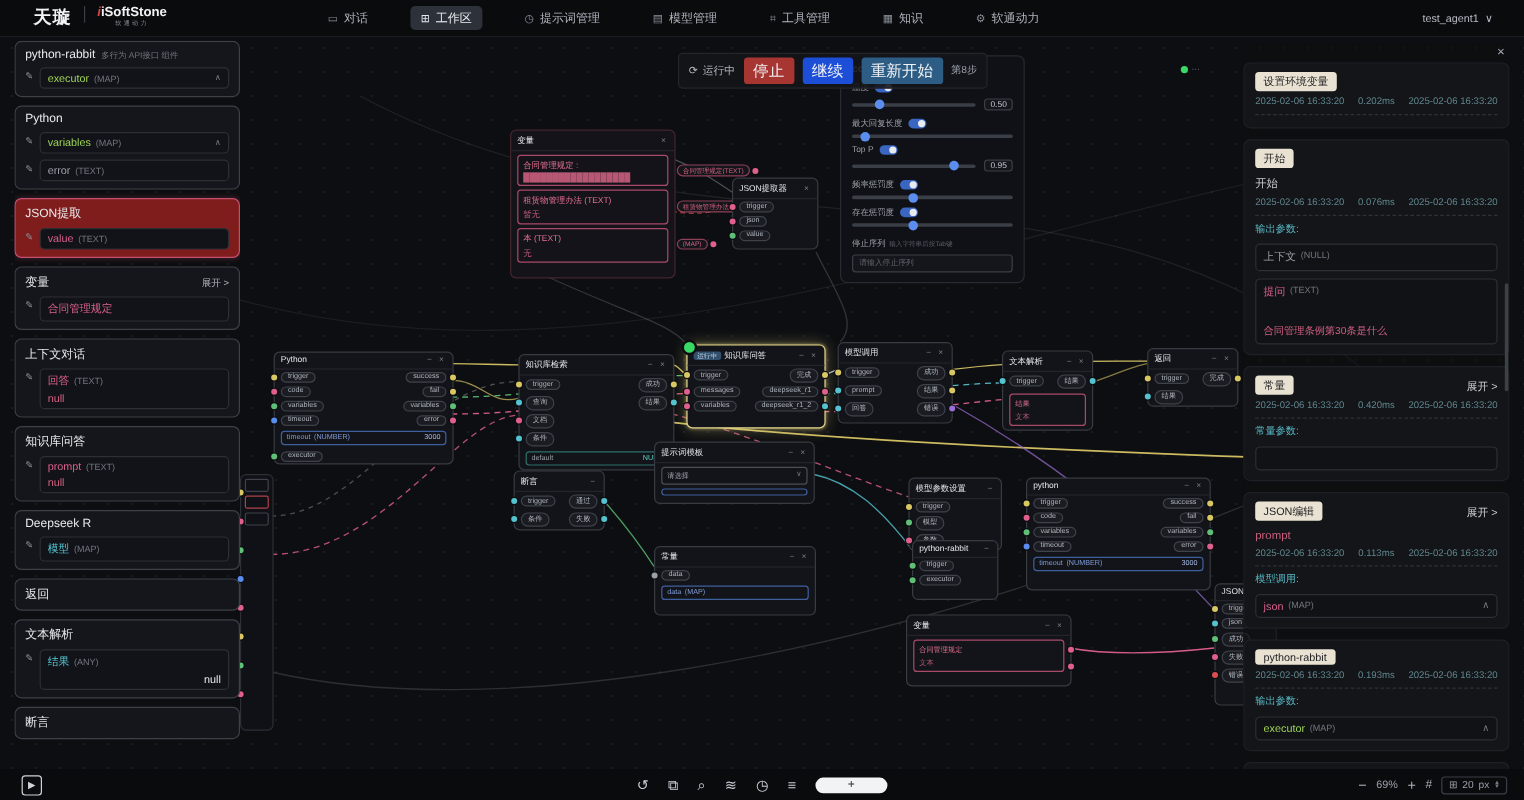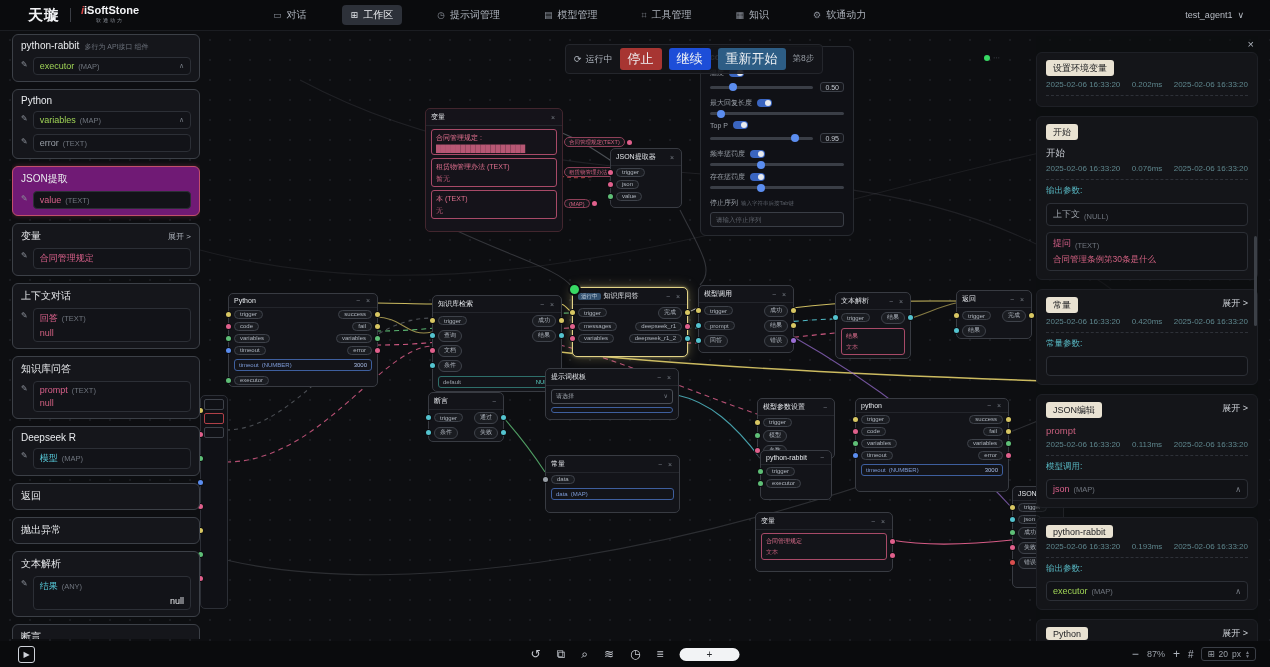--- a/index.html
+++ b/index.html
@@ -2,21 +2,21 @@
 <html><head>
 <meta charset="utf-8">
 <style>
   html,body{margin:0;padding:0}
   body{width:1270px;height:667px;background:#0d0e11;font-family:"Liberation Sans","DejaVu Sans",sans-serif;
        color:#cfd3da;overflow:hidden;position:relative;-webkit-font-smoothing:antialiased}
   #stage{position:absolute;inset:0}
   
   .navbar{position:absolute;left:0;top:0;right:0;height:30px;background:#0a0b0d;border-bottom:1px solid #1b1d22;
           display:flex;align-items:center;z-index:60}
-  .logo{display:flex;align-items:center;margin-left:28px}
+  .logo{display:flex;margin-left:28px}
   .logo-cn{font-size:15px;font-weight:bold;color:#f2f3f5;letter-spacing:1px}
   .logo-div{width:1px;height:14px;background:#3a3d44;margin:0 10px}
   .logo-en{font-size:11px;font-weight:bold;color:#f2f3f5;position:relative;line-height:10px}
   .logo-en i{font-style:italic;color:#d64545}
   .logo-sub{display:block;font-size:5px;color:#8a8f98;font-weight:normal;letter-spacing:2px;text-align:center}
   .nav-menu{display:flex;align-items:center;gap:26px;margin-left:125px}
   .nav-item{display:flex;align-items:center;gap:5px;font-size:10px;color:#aeb4bd;padding:3px 9px;border-radius:4px;cursor:pointer}
   .nav-item .ni-icon{font-size:9px;color:#8a8f98}
   .nav-item.active{background:#2d3139;color:#f0f2f5}
   .nav-item.active .ni-icon{color:#e3e6ea}
@@ -68,54 +68,54 @@
   .pp-track{height:3px;background:#3a3e46;border-radius:2px;flex:1;position:relative}
   .pp-handle{position:absolute;top:-2.5px;width:8px;height:8px;border-radius:50%;background:#5b8def;margin-left:-4px}
   .pp-val{border:1px solid #3a3e46;border-radius:3px;font-size:7px;padding:0.5px 4px;margin-left:7px;color:#c5cad2;background:#15161b}
   .pp-stop-label{font-size:7px;color:#9aa0a8;margin-top:9px}
   .pp-stop-hint{font-size:5.5px;color:#5a5f68;margin-left:3px}
   .pp-stop-input{margin-top:4px;border:1px solid #3a3e46;border-radius:3px;height:13px;line-height:13px;
       font-size:6.5px;color:#5f646d;padding:0 5px;background:#15161b}
   
   .sidebar{position:absolute;left:12px;top:34px;width:188px;bottom:28px;z-index:30;overflow:hidden}
   .sb-card{background:#15161b;border:1px solid #3c4047;border-radius:6px;padding:5px 8px 6px;margin-bottom:7px}
-  .sb-card.hl{border-color:#c24f6b;background:#701a75;box-shadow:0 0 5px rgba(194,79,107,.35)}
+  .sb-card.hl{border-color:#c24f6b;background:#7f1d1d;box-shadow:0 0 5px rgba(194,79,107,.35)}
   .sb-head{display:flex;align-items:baseline}
   .sb-title{font-size:10px;color:#e8eaed}
   .sb-sub{font-size:7px;color:#6c727c;margin-left:5px}
   .sb-expand{margin-left:auto;font-size:8px;color:#aeb4bd}
   .sb-field{display:flex;gap:5px;margin-top:5px;align-items:flex-start}
   .sb-pencil{color:#8a8f98;font-size:8px;margin-top:3px}
   .sb-box{flex:1;border:1px solid #2c2f36;border-radius:4px;padding:3px 6px;background:#121318}
   .sb-frow{display:flex;align-items:center}
   .sb-name{font-size:9px}
   .sb-type{font-size:7.5px;color:#70767f;margin-left:4px}
   .sb-caret{margin-left:auto;color:#767b84;font-size:7px}
   .sb-null{font-size:9px;color:#d06080;margin-top:3px}
   .sb-null.right{text-align:right;color:#e8eaed}
   .c-green{color:#9fd356}.c-pink{color:#d8608a}.c-cyan{color:#56c8d8}.c-grey{color:#9aa0a8}
   
   .rpanel{position:absolute;left:1036px;top:36px;width:222px;bottom:26px;z-index:40;overflow:hidden;
       background:rgba(13,14,17,.55)}
   .rp-close{position:absolute;right:4px;top:2px;color:#aeb4bd;font-size:11px;cursor:pointer}
   .rp-scroll{margin-top:16px}
   .rp-card{background:#141519;border-radius:6px;padding:7px 9px 8px;margin-bottom:9px;border:1px solid #1e2026}
-  .rp-head{display:flex;align-items:flex-start}
+  .rp-head{display:flex;align-items:flex-end}
   .rp-badge{background:#e9e2d2;color:#1c1d20;font-size:9px;padding:1.5px 7px;border-radius:3px}
   .rp-expand{margin-left:auto;font-size:9px;color:#d0d4da;cursor:pointer}
   .rp-name{font-size:9.5px;margin-top:7px;color:#c6cad1}
   .rp-name.pink{color:#c75f7d}
   .rp-time{display:flex;justify-content:space-between;margin-top:4px;font-size:8px;color:#5e868d;white-space:nowrap}
   .rp-div{border-top:1px dashed #2e3138;margin:6px 0 2px}
   .rp-outlbl{color:#57b7c2;font-size:8.5px;margin-top:5px}
   .rp-field{border:1px solid #2c2f36;border-radius:4px;padding:4px 6px;margin-top:6px;background:#111216}
-  .rp-frow{display:flex;align-items:flex-end;font-size:9px}
+  .rp-frow{display:flex;align-items:flex-start;font-size:9px}
   .rp-ftype{font-size:7.5px;color:#70767f;margin-left:4px}
   .rp-fcaret{margin-left:auto;color:#767b84;font-size:8px}
-  .rp-fval{font-size:8.5px;color:#d06080;margin-top:4px}
+  .rp-fval{font-size:8.5px;color:#d06080;margin-top:20px}
   .rp-empty{height:10px}
   .rp-scrollbar{position:absolute;right:1px;top:200px;width:3px;height:90px;background:#3c4047;border-radius:2px}
   
   .bottombar{position:absolute;left:0;right:0;bottom:0;height:26px;background:#0a0b0d;z-index:60;display:flex;align-items:center}
   .bb-collapse{margin-left:18px;width:15px;height:15px;border:1.5px solid #cfd3da;border-radius:3px;color:#cfd3da;
       font-size:8px;display:flex;align-items:center;justify-content:center;cursor:pointer}
   .bb-center{position:absolute;left:50%;transform:translateX(-50%);display:flex;align-items:center;gap:16px}
   .bb-icon{color:#c9cdd4;font-size:12px;cursor:pointer;line-height:1}
   .bb-add{width:60px;height:13px;border-radius:7px;background:#f2f3f5;color:#2a2c30;font-size:10px;
       display:flex;align-items:center;justify-content:center;cursor:pointer}
@@ -394,25 +394,20 @@
           </div>
         </div>
       </div>
       <div class="sb-card">
         <div class="sb-head">
           <span class="sb-title">返回</span>
         </div>
       </div>
       <div class="sb-card">
         <div class="sb-head">
-          <span class="sb-title">抛出异常</span>
-        </div>
-      </div>
-      <div class="sb-card">
-        <div class="sb-head">
           <span class="sb-title">文本解析</span>
         </div>
         <div class="sb-field">
           <span class="sb-pencil">✎</span>
           <div class="sb-box">
             <div class="sb-frow">
               <span class="sb-name c-cyan">结果</span>
               <span class="sb-type">(ANY)</span>
             </div>
             <div class="sb-null right">null</div>
@@ -894,21 +889,21 @@
         <span class="bb-icon">↺</span>
         <span class="bb-icon">⧉</span>
         <span class="bb-icon">⌕</span>
         <span class="bb-icon">≋</span>
         <span class="bb-icon">◷</span>
         <span class="bb-icon">≡</span>
         <div class="bb-add">+</div>
       </div>
     <div class="bb-right">
       <span class="bb-zoombtn">−</span>
-      <span class="bb-zoomval">87%</span>
+      <span class="bb-zoomval">69%</span>
       <span class="bb-zoombtn">+</span>
       <span class="bb-fit">#</span>
       <span class="bb-grid">
         <span>⊞</span>
         <span>20</span>
         <span>px</span>
         <span class="bb-stepper">
             <span>▲</span>
             <span>▼</span>
           </span>

